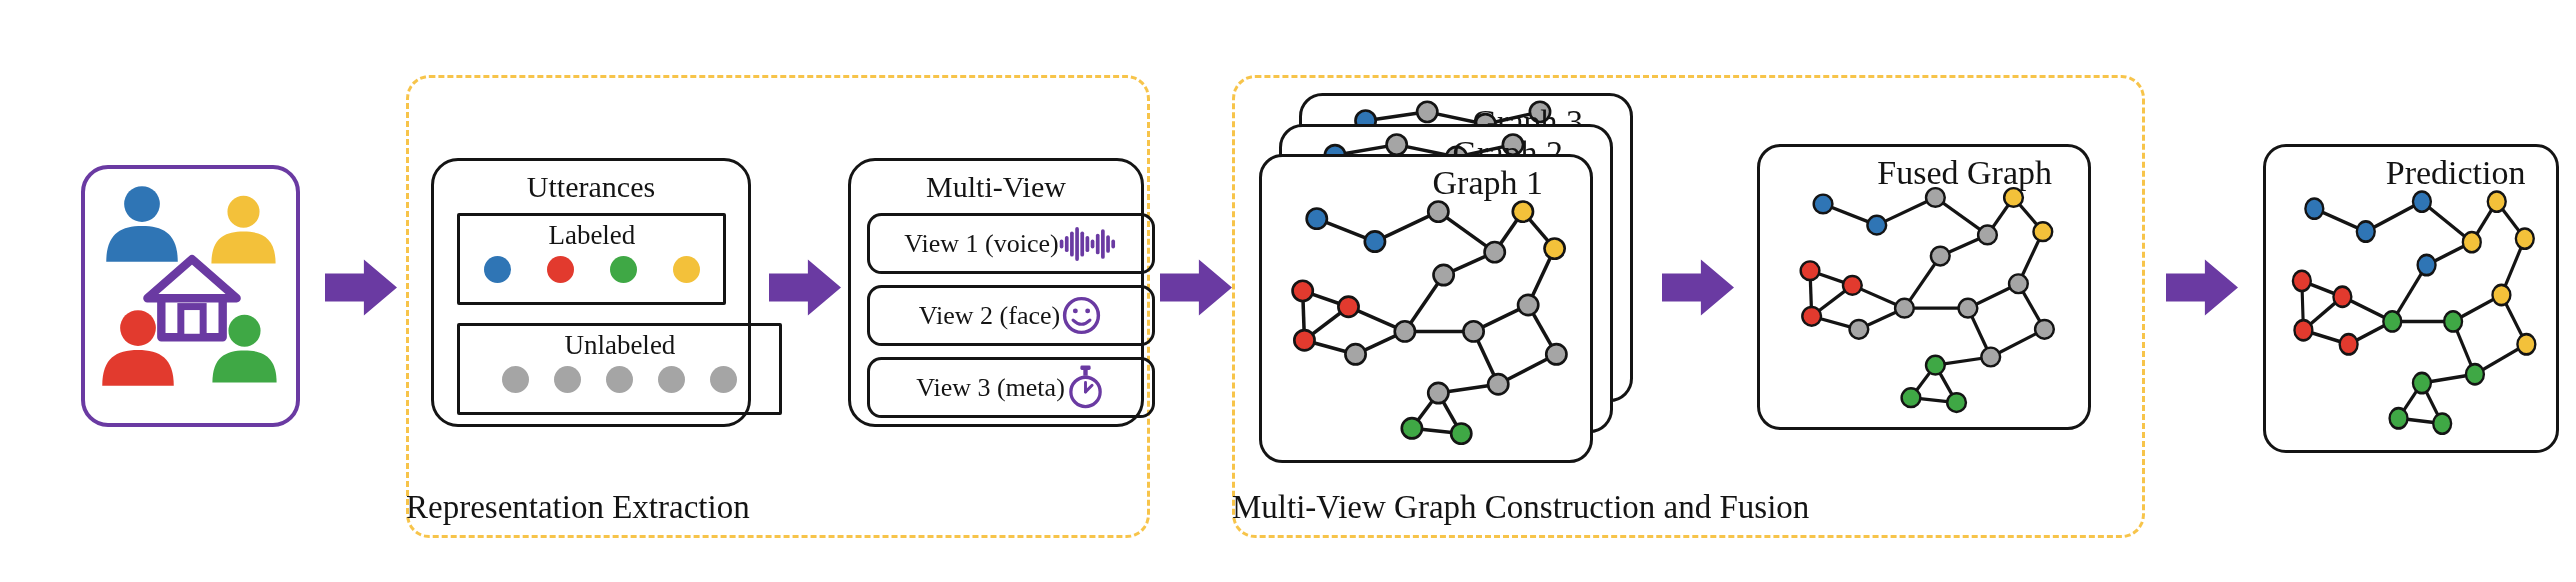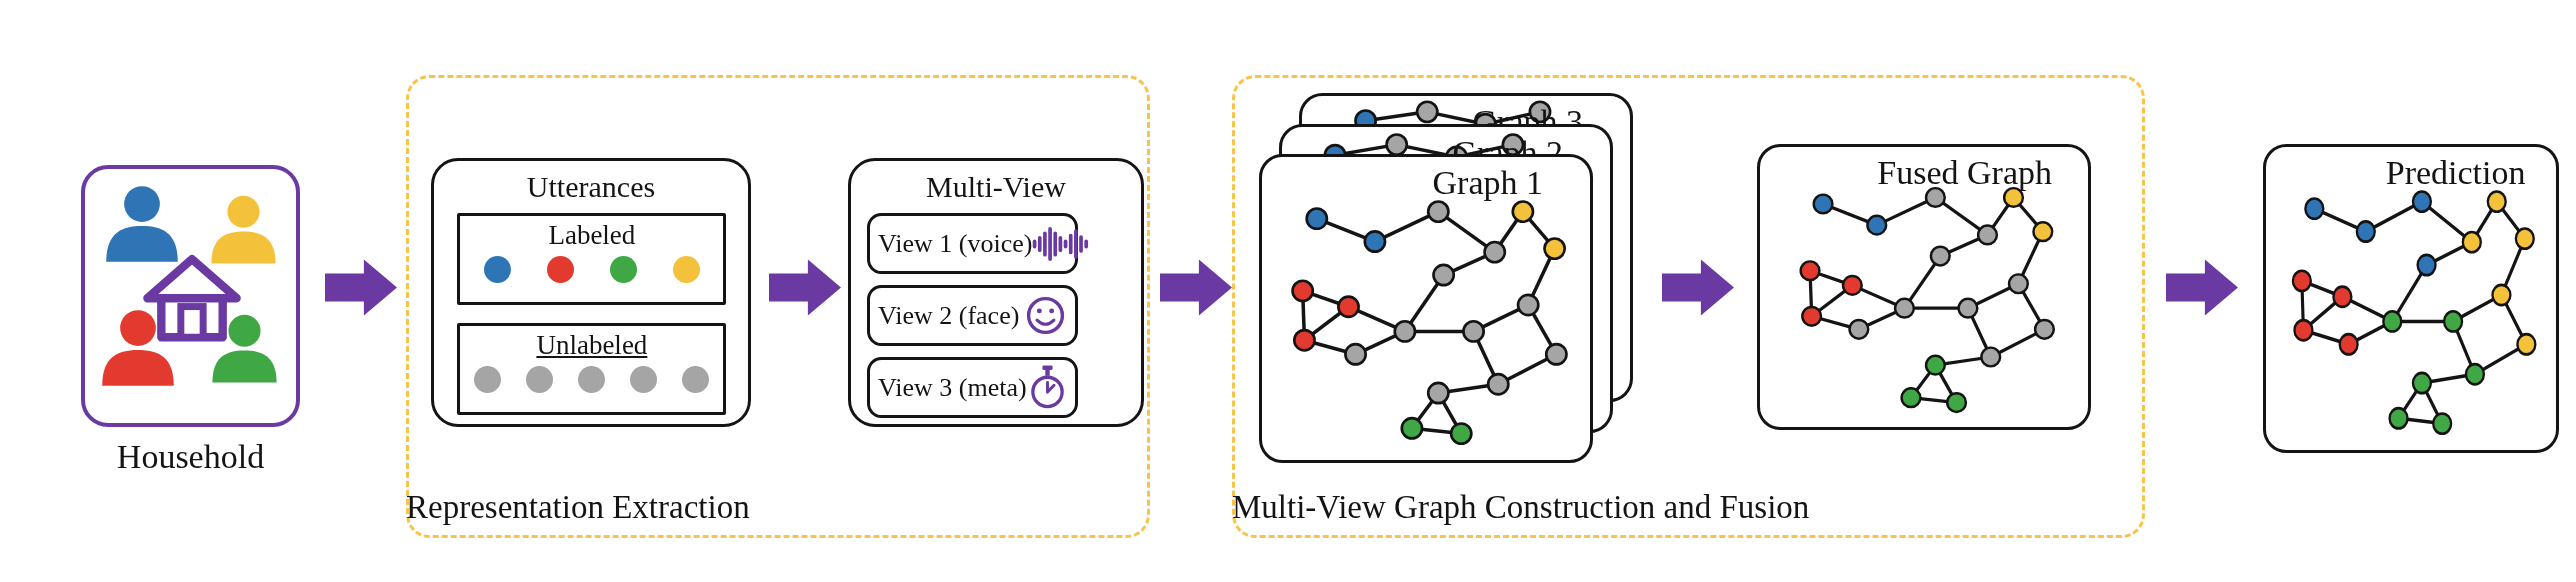--- a/index.html
+++ b/index.html
@@ -32,22 +32,22 @@
 
   
   .panel-title{position:absolute;top:9px;left:0;width:100%;text-align:center;font-size:30px;}
   .sub-box{position:absolute;border:3.6px solid #141414;border-radius:2px;box-sizing:border-box;text-align:center;}
   .sub-box .sub-title{font-size:27px;margin-top:3.6px;}
   .dots-row{display:flex;justify-content:center;align-items:center;margin-top:5.4px;}
   .dots-row.wide{gap:36px;}
   .dots-row.tight{gap:25px;}
   .dot{width:27px;height:27px;border-radius:50%;display:inline-block;}
 
-  .view-row{position:absolute;left:16px;width:211px;height:61px;border:3.6px solid #141414;border-radius:14.4px;
-            box-sizing:border-box;display:flex;align-items:center;justify-content:space-between;padding:0 8px;}
+  .view-row{position:absolute;left:16px;width:288px;height:61px;border:3.6px solid #141414;border-radius:14.4px;
+            box-sizing:border-box;display:flex;align-items:center;justify-content:center;padding:0 8px;}
   .view-row .view-text{font-size:26px;white-space:nowrap;}
   .view-icon{color:var(--c-purple,#6a3aa2);display:flex;align-items:center;}
 </style>
 </head>
 <body>
 
 <div class="stage">
 
   <div class="household-card" style="left:81px;top:165px;width:219px;height:262px;">
     <div class="person person-blue" style="left:12.6px;top:12.6px;width:88px;">
@@ -75,39 +75,38 @@
         </svg>
     </div>
     <div class="house" style="left:54px;top:79px;width:106px;">
       <svg viewBox="0 0 76 72" style="display:block;width:100%;">
         <path d="M16 30 H60 V64 H16 Z" fill="#ffffff" stroke="var(--c-purple,#6a3aa2)" stroke-width="6" stroke-linejoin="round"></path>
         <path d="M6 36 L38 8 L70 36 Z" fill="#ffffff" stroke="var(--c-purple,#6a3aa2)" stroke-width="6" stroke-linejoin="round"></path>
         <rect x="30" y="42" width="16" height="22" fill="#ffffff" stroke="var(--c-purple,#6a3aa2)" stroke-width="5"></rect>
       </svg>
     </div>
   </div>
-  <div class="caption" style="left:81px;top:438px;width:219px;">Household</div>
 
   <div class="arrow" style="left:325px;top:257px;"></div>
 
   <div class="dashed-box" style="left:406px;top:75px;width:744px;height:463px;"></div>
   <div class="dashed-label" style="left:406px;top:489px;width:744px;">Representation Extraction</div>
 
   <div class="card" style="left:431px;top:158px;width:320px;height:269px;border-radius:27px;">
     <div class="panel-title">Utterances</div>
     <div class="sub-box" style="left:23.4px;top:52px;width:269px;height:92px;">
       <div class="sub-title">Labeled</div>
       <div class="dots-row wide">
           <span class="dot" style="background: rgb(47, 117, 181);"></span>
           <span class="dot" style="background: rgb(226, 58, 46);"></span>
           <span class="dot" style="background: rgb(63, 168, 69);"></span>
           <span class="dot" style="background: rgb(243, 193, 58);"></span>
         </div>
     </div>
-    <div class="sub-box" style="left:23.4px;top:162px;width:269px;height:92px;text-decoration:underline;">
+    <div class="sub-box" style="left:23.4px;top:162px;width:325px;height:92px;">
       <div class="sub-title">Unlabeled</div>
       <div class="dots-row tight">
           <span class="dot" style="background: rgb(165, 165, 165);"></span>
           <span class="dot" style="background: rgb(165, 165, 165);"></span>
           <span class="dot" style="background: rgb(165, 165, 165);"></span>
           <span class="dot" style="background: rgb(165, 165, 165);"></span>
           <span class="dot" style="background: rgb(165, 165, 165);"></span>
         </div>
     </div>
   </div>
@@ -283,21 +282,21 @@
         <circle cx="334" cy="224" r="11.5" fill="#a5a5a5" stroke="#141414" stroke-width="3"></circle>
         <circle cx="268" cy="258" r="11.5" fill="#a5a5a5" stroke="#141414" stroke-width="3"></circle>
         <circle cx="200" cy="268" r="11.5" fill="#3fa845" stroke="#141414" stroke-width="3"></circle>
         <circle cx="170" cy="308" r="11.5" fill="#3fa845" stroke="#141414" stroke-width="3"></circle>
         <circle cx="226" cy="314" r="11.5" fill="#3fa845" stroke="#141414" stroke-width="3"></circle>
       </svg>
   </div>
 
   <div class="arrow" style="left:2166px;top:257px;"></div>
 
-  <div class="card" style="left:2263px;top:144px;width:296px;height:309px;">
+  <div class="card" style="left:2263px;top:144px;width:296px;height:309px;border-radius:23px;">
     <div class="graph-label" style="right:30.5px;">Prediction</div>
     <svg class="graph" viewBox="0 0 372 344" preserveAspectRatio="none">
         <line x1="62" y1="70" x2="128" y2="96" stroke="#141414" stroke-width="4"></line>
         <line x1="128" y1="96" x2="200" y2="62" stroke="#141414" stroke-width="4"></line>
         <line x1="200" y1="62" x2="264" y2="108" stroke="#141414" stroke-width="4"></line>
         <line x1="296" y1="62" x2="332" y2="104" stroke="#141414" stroke-width="4"></line>
         <line x1="296" y1="62" x2="264" y2="108" stroke="#141414" stroke-width="4"></line>
         <line x1="332" y1="104" x2="302" y2="168" stroke="#141414" stroke-width="4"></line>
         <line x1="264" y1="108" x2="206" y2="134" stroke="#141414" stroke-width="4"></line>
         <line x1="206" y1="134" x2="162" y2="198" stroke="#141414" stroke-width="4"></line>

